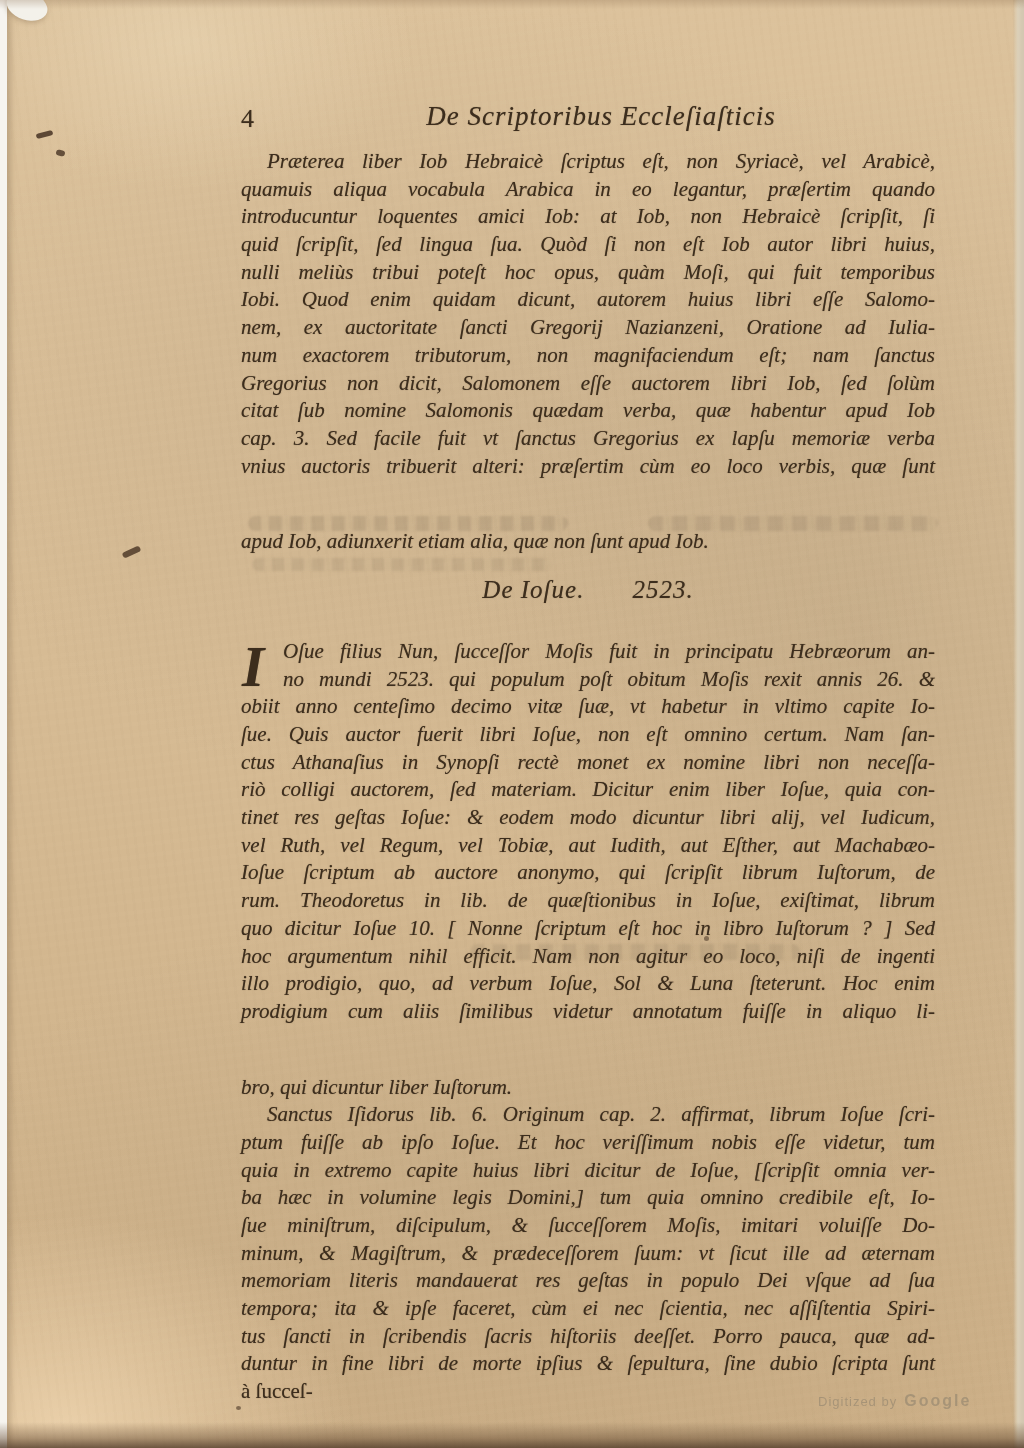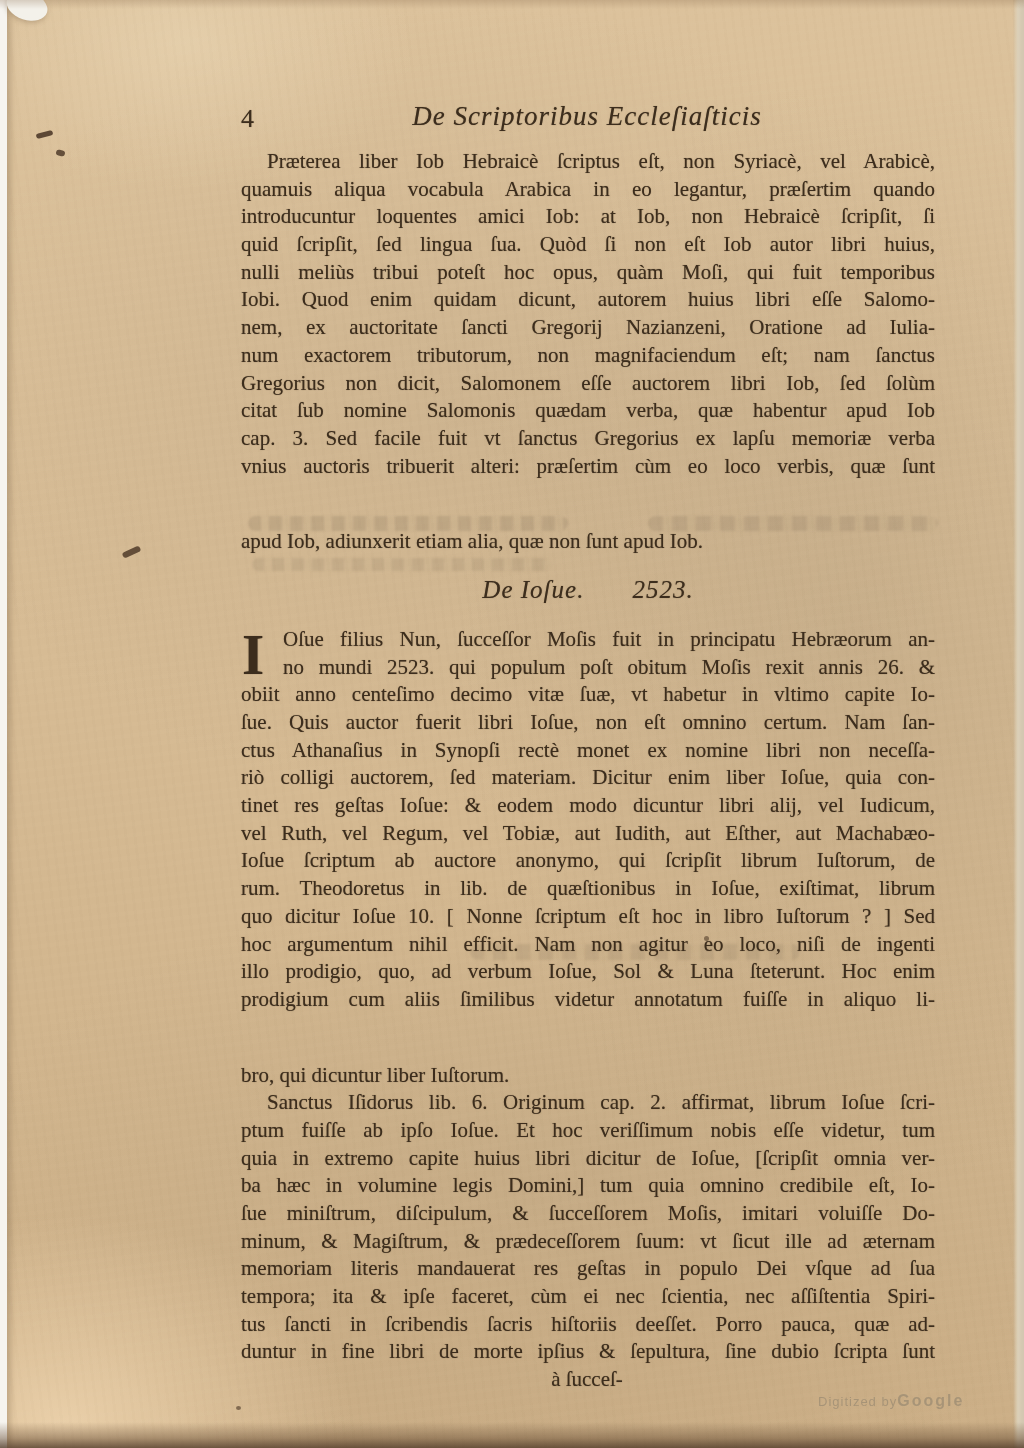--- a/index.html
+++ b/index.html
@@ -34,42 +34,42 @@
     box-shadow:-4px 0 7px rgba(120,95,65,0.25) inset;}
   .edge-top{position:absolute;left:0;right:0;top:0;height:9px;
     background:linear-gradient(to bottom,rgba(140,110,80,0.28),rgba(140,110,80,0));}
   .edge-bottom{position:absolute;left:0;right:0;bottom:0;height:26px;
     background:linear-gradient(to bottom,rgba(99,73,49,0) 0%,rgba(99,73,49,0.45) 62%,rgba(80,58,40,0.8) 100%);}
 
   
   .ink{color:#3c2d1d;text-shadow:0 0 1px rgba(60,45,28,0.55);}
   .page-number{position:absolute;left:241px;top:104px;font-size:26px;}
   .running-header{
-    position:absolute;left:241px;top:101px;width:692px;text-align:center;
+    position:absolute;left:255px;top:101px;width:692px;text-align:center;
     font-style:italic;font-size:27px;letter-spacing:1px;
   }
   .textblock{position:absolute;left:241px;top:148px;width:694px;font-size:21px;}
   .tline{
     height:27.7px;line-height:27.7px;white-space:nowrap;
     text-align:justify;text-align-last:justify;text-justify:inter-word;
   }
   .tline.indent{padding-left:26px;}
   .tline.drop{margin-left:42px;}
   .tline.last{text-align-last:left;white-space:normal;margin-top:48px;}
-  .para{position:relative;}
+  .para{position:relative;font-style:italic;}
   .dropcap{
     position:absolute;left:1px;top:4px;font-size:57px;line-height:50px;
     font-weight:bold;letter-spacing:0;
   }
   .section-heading{
-    margin-top:18px;margin-bottom:20px;height:32px;line-height:32px;
+    margin-top:18px;margin-bottom:32px;height:32px;line-height:32px;
     text-align:center;font-style:italic;font-size:25px;letter-spacing:1px;
   }
   .section-heading .sec-gap{display:inline-block;width:48px;}
-  .catchword{height:27.7px;line-height:27.7px;text-align:center;padding-right:2px;}
+  .catchword{height:27.7px;line-height:27.7px;text-align:left;padding-right:2px;}
 
   
   .ghost{position:absolute;border-radius:8px;filter:blur(1.3px);pointer-events:none;}
   .ghost.g1{left:248px;top:516px;width:320px;height:15px;
     background:repeating-linear-gradient(90deg,rgba(112,96,74,0.18) 0 13px,rgba(112,96,74,0.03) 13px 21px);}
   .ghost.g2{left:648px;top:516px;width:290px;height:15px;
     background:repeating-linear-gradient(90deg,rgba(112,96,74,0.16) 0 15px,rgba(112,96,74,0.03) 15px 24px);}
   .ghost.g3{left:252px;top:558px;width:300px;height:13px;
     background:repeating-linear-gradient(90deg,rgba(112,96,74,0.13) 0 12px,rgba(112,96,74,0.02) 12px 20px);}
   .ghost.g4{left:470px;top:944px;width:330px;height:16px;
@@ -82,21 +82,21 @@
   .mark.m3{left:122px;top:549px;width:19px;height:6px;transform:rotate(-24deg);opacity:.8;}
   .mark.m4{left:236px;top:1406px;width:5px;height:4px;border-radius:50%;opacity:.6;}
   .mark.m5{left:704px;top:936px;width:5px;height:5px;border-radius:50%;opacity:.55;}
 
   
   .watermark{
     position:absolute;left:818px;top:1392px;color:#857b69;opacity:.5;
     font-family:"Liberation Sans","DejaVu Sans",sans-serif;filter:blur(0.4px);
     white-space:nowrap;
   }
-  .watermark .wm-prefix{font-size:13px;letter-spacing:1px;margin-right:0;}
+  .watermark .wm-prefix{font-size:13px;letter-spacing:1px;margin-right:7px;}
   .watermark .wm-brand{font-size:16px;letter-spacing:2px;font-weight:bold;}
 </style>
 </head>
 <body>
 
 <div class="scan">
   <div class="grain"></div>
 
   <div class="ghost g1"></div>
   <div class="ghost g2"></div>

